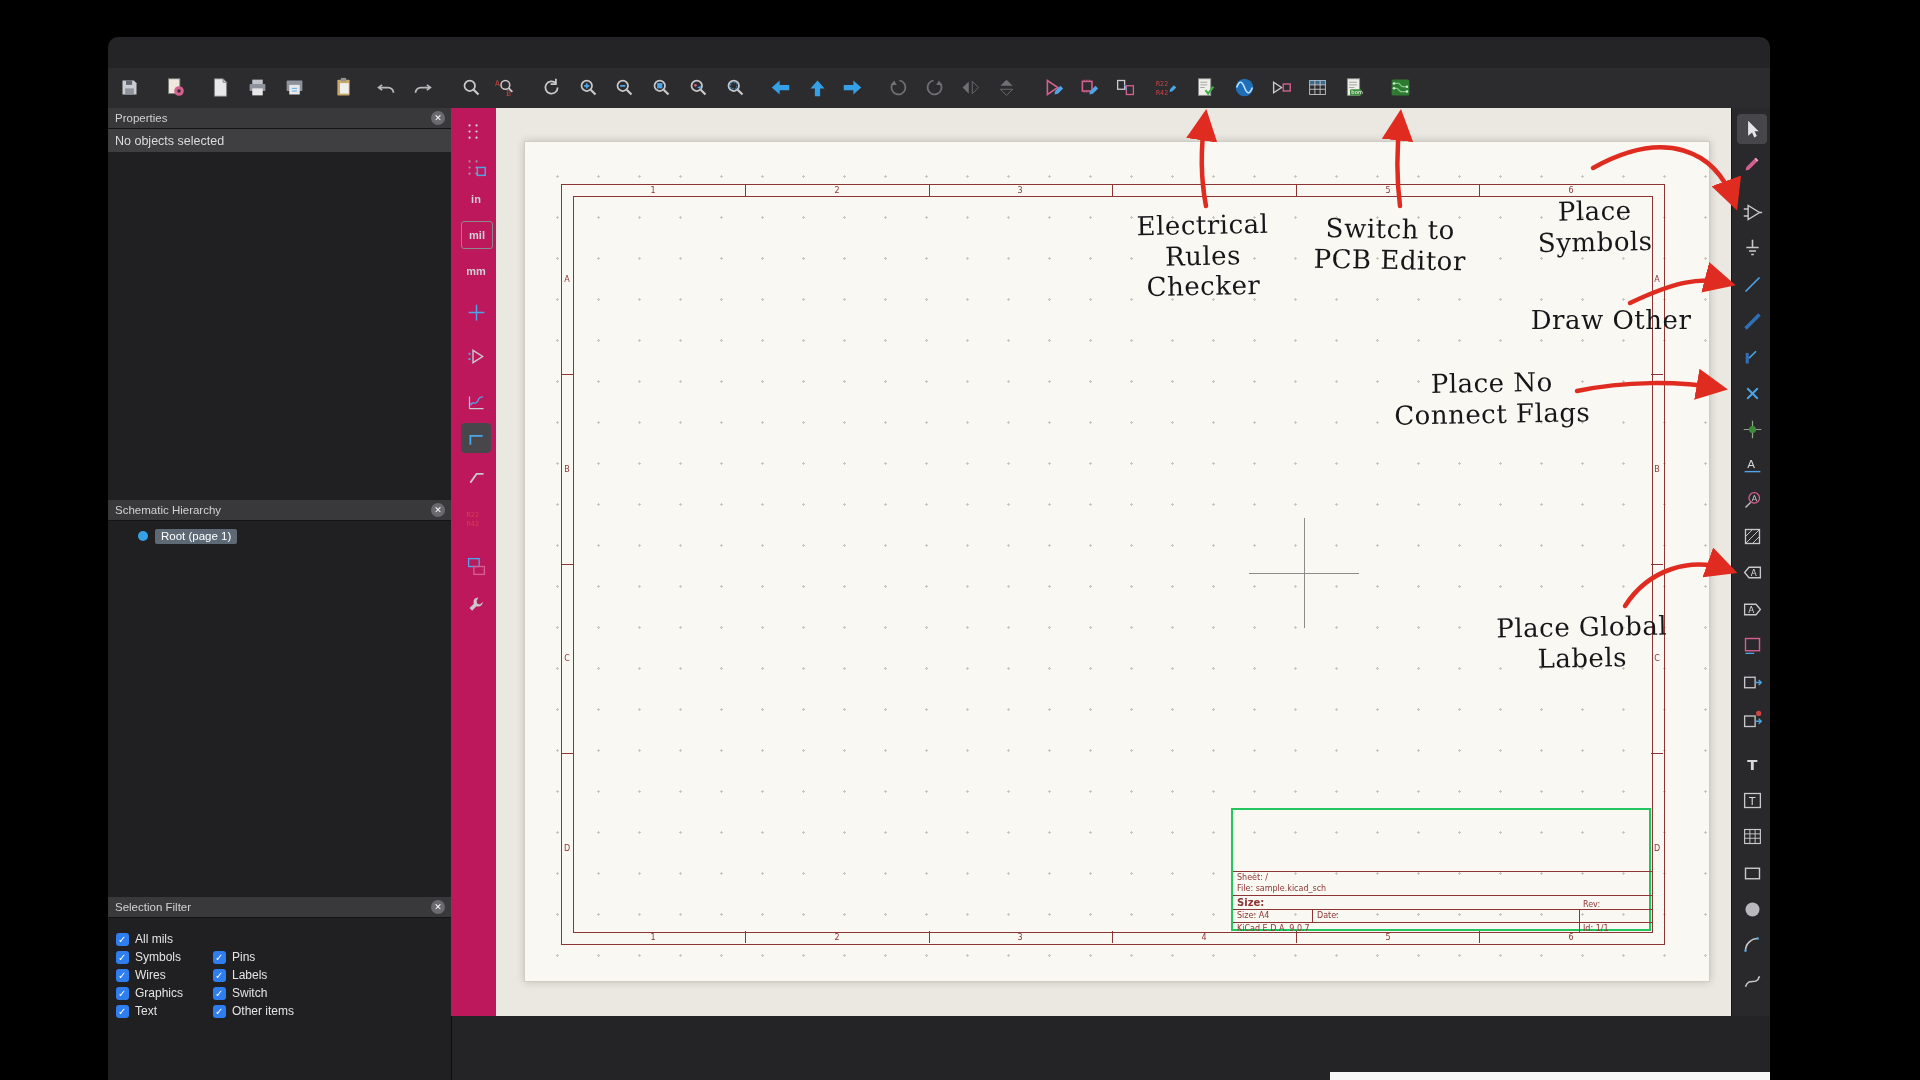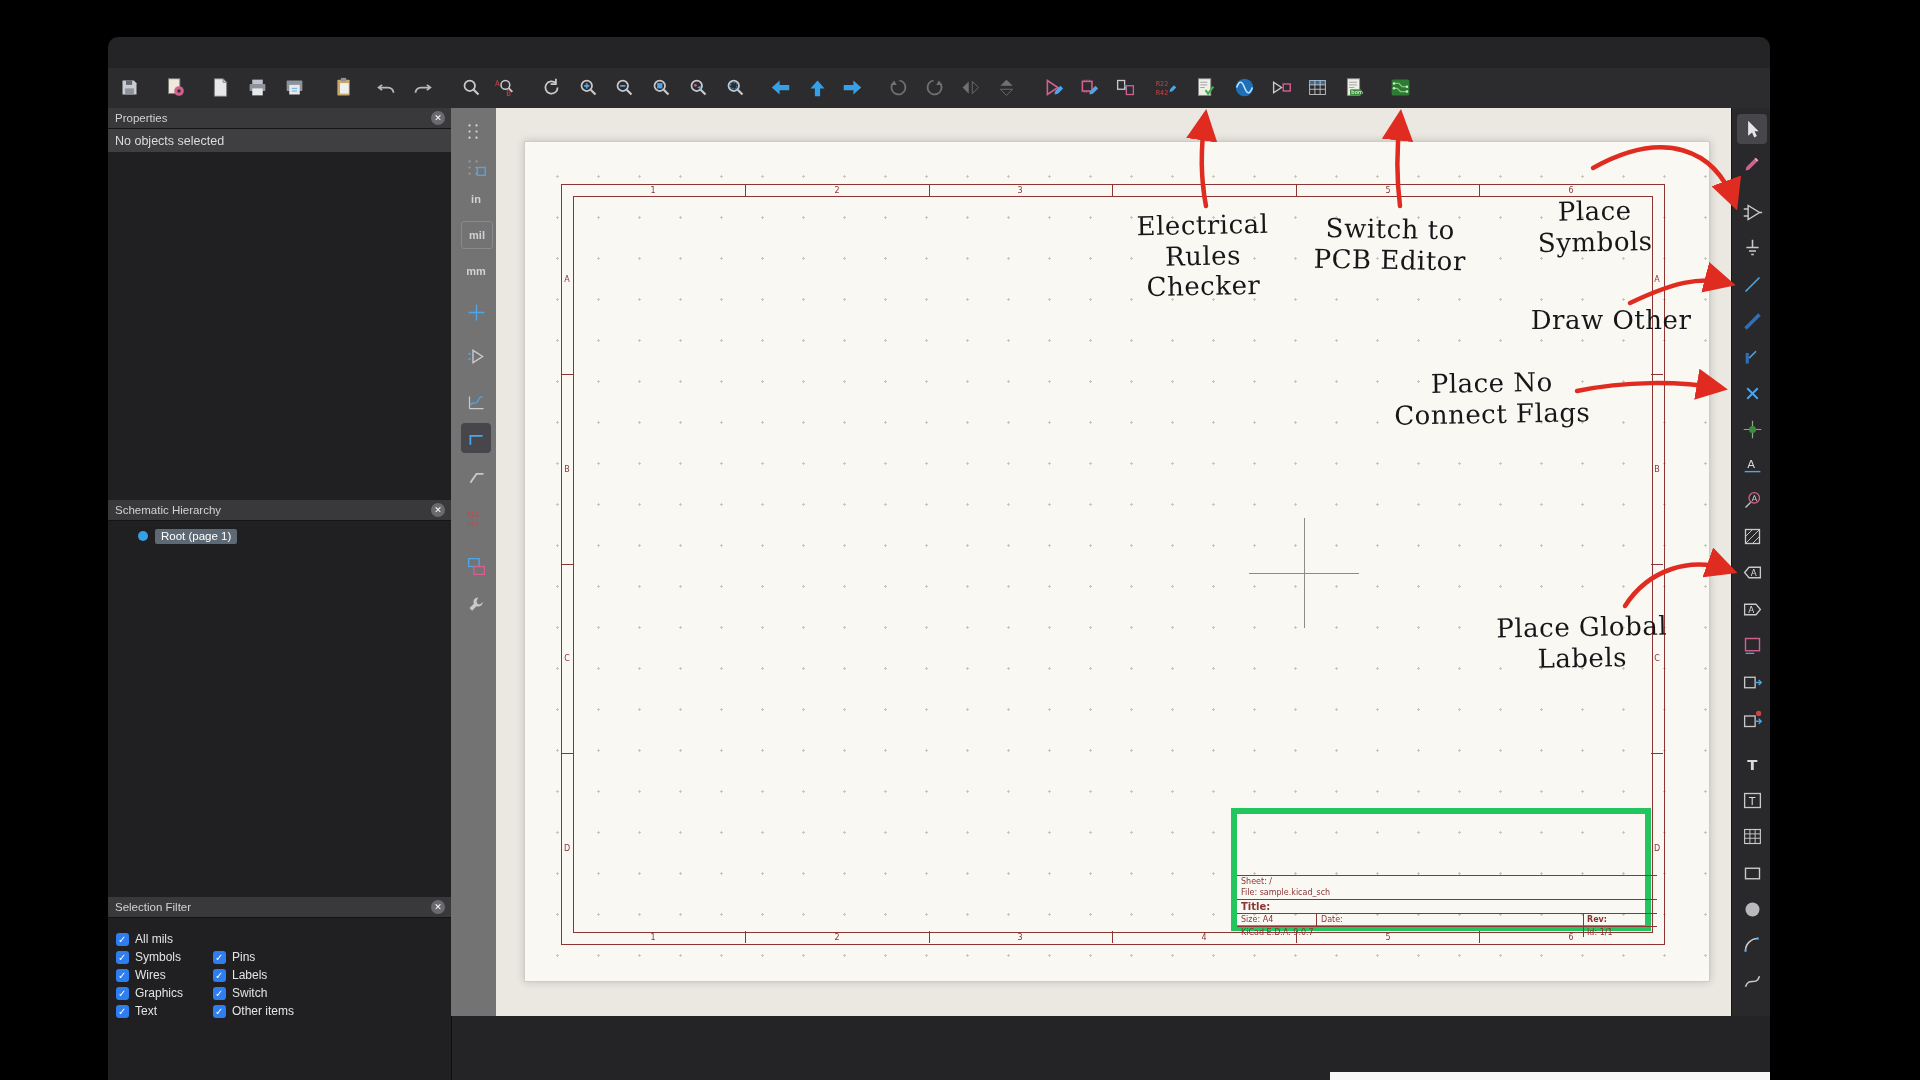--- a/index.html
+++ b/index.html
@@ -38,26 +38,26 @@
   .cbx::after{content:"✓";color:#fff;font-size:10px;position:absolute;left:2px;top:0px;line-height:13px;}
   .cbl{font-size:12px;color:#e4e4e4;white-space:nowrap;}
   
   #canvas{position:absolute;left:388px;top:71px;width:1235px;height:908px;background:#eae8e1;overflow:hidden;}
   #page{position:absolute;left:28px;top:33px;width:1184px;height:839px;background:#f9f8f2;border:1px solid #cfcdc4;
     box-shadow:0 0 8px rgba(0,0,0,.18);
     background-image:radial-gradient(#c9c7bd 1px, transparent 1.4px);background-size:41px 41px;background-position:12px 14px;}
   .frame{position:absolute;border:1px solid #8d3434;}
   .zl{position:absolute;font-size:8px;color:#8d3434;transform:translate(-50%,-50%);font-family:"DejaVu Sans",sans-serif;}
   .tick{position:absolute;background:#8d3434;}
-  #tblock{position:absolute;left:735px;top:700px;width:420px;height:123px;border:6px solid #22c55e;box-sizing:border-box;}
+  #tblock{position:absolute;left:735px;top:700px;width:420px;height:123px;border:2px solid #22c55e;box-sizing:border-box;}
   .tbline{position:absolute;background:#8d3434;}
   .tbt{position:absolute;font-size:8px;color:#8d3434;font-family:"DejaVu Sans",sans-serif;white-space:pre;}
   .xh{position:absolute;background:#8c8c8c;}
   
-  #lstrip{position:absolute;left:343px;top:71px;width:45px;height:908px;background:#737373;}
+  #lstrip{position:absolute;left:343px;top:71px;width:45px;height:908px;background:#be185d;}
   #rstrip{position:absolute;left:1623px;top:71px;width:39px;height:908px;background:#29292b;border-left:1px solid #151517;}
   
   #status{position:absolute;left:0;top:979px;width:100%;height:64px;background:#29292b;border-top:1px solid #151517;}
   .st{position:absolute;top:41px;font-size:13px;color:#bcbcbc;white-space:pre;}
   
   .ann{position:absolute;font-family:"DejaVu Serif",serif;color:#17171a;text-align:center;line-height:1.18;
     font-size:26px;letter-spacing:.5px;z-index:40;}
   #arrows{position:absolute;left:0;top:0;width:1920px;height:1080px;pointer-events:none;z-index:39;}
 </style>
 </head>
@@ -464,24 +464,24 @@
 
     <div id="tblock">
       <div class="tbline" style="left:0;top:61px;width:420px;height:1px"></div>
       <div class="tbline" style="left:0;top:85px;width:420px;height:1px"></div>
       <div class="tbline" style="left:0;top:99px;width:420px;height:1px"></div>
       <div class="tbline" style="left:0;top:112px;width:420px;height:1px"></div>
       <div class="tbline" style="left:79px;top:99px;width:1px;height:13px"></div>
       <div class="tbline" style="left:346px;top:99px;width:1px;height:24px"></div>
       <span class="tbt" style="left:4px;top:63px">Sheet: /</span>
       <span class="tbt" style="left:4px;top:74px">File: sample.kicad_sch</span>
-      <span class="tbt" style="left:4px;top:87px;font-size:10px;font-weight:bold">Title:</span>
+      <span class="tbt" style="left:4px;top:87px;font-size:10px;font-weight:bold">Size:</span>
       <span class="tbt" style="left:4px;top:101px">Size: A4</span>
       <span class="tbt" style="left:84px;top:101px">Date:</span>
-      <span class="tbt" style="left:350px;top:101px;font-weight:bold">Rev:</span>
+      <span class="tbt" style="left:350px;top:90px;font-weight:normal">Rev:</span>
       <span class="tbt" style="left:4px;top:114px">KiCad E.D.A. 9.0.7</span>
       <span class="tbt" style="left:350px;top:114px">Id: 1/1</span>
     </div>
 
     <div class="xh" style="left:753px;top:465px;width:110px;height:1px"></div>
     <div class="xh" style="left:808px;top:410px;width:1px;height:110px"></div>
   </div>
 
   <div id="rstrip">
     <div class="vbtn selbg" style="left:5px;top:6px">

